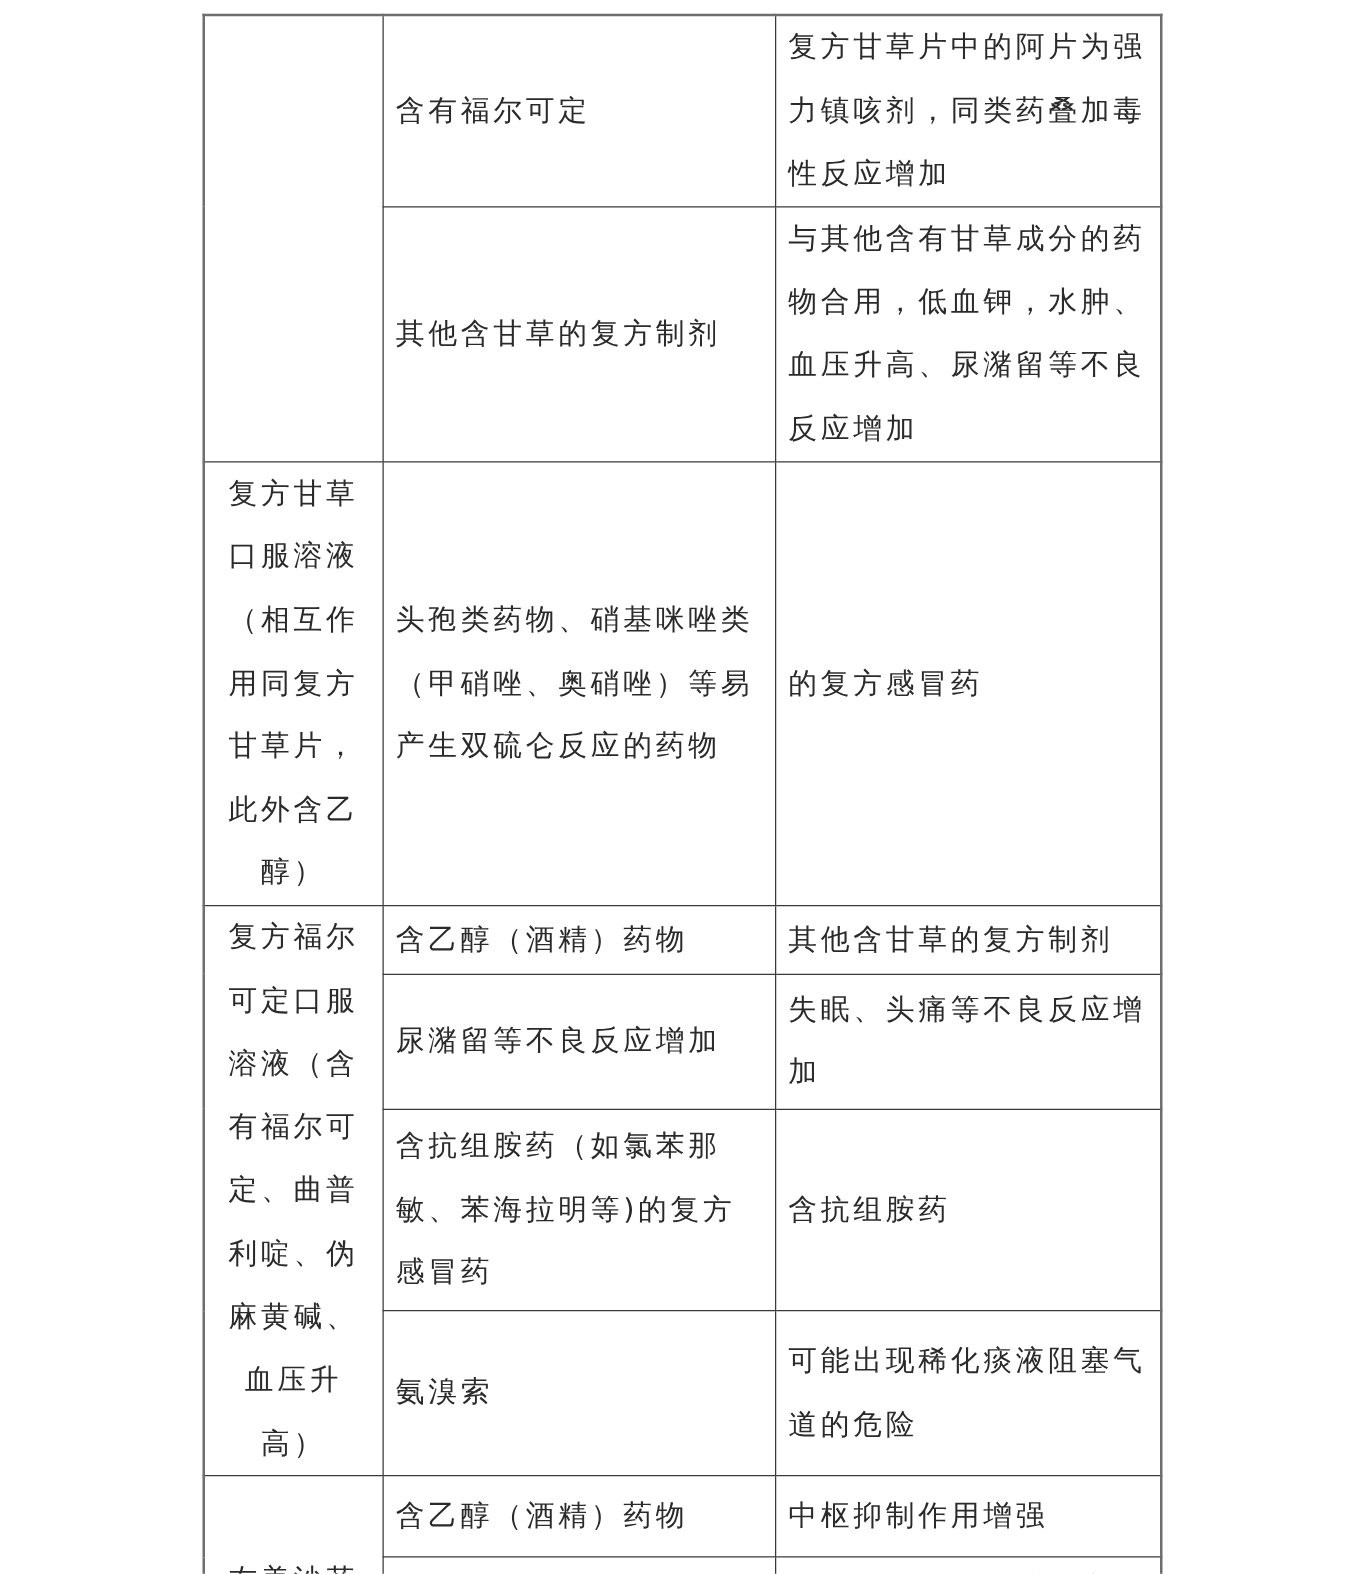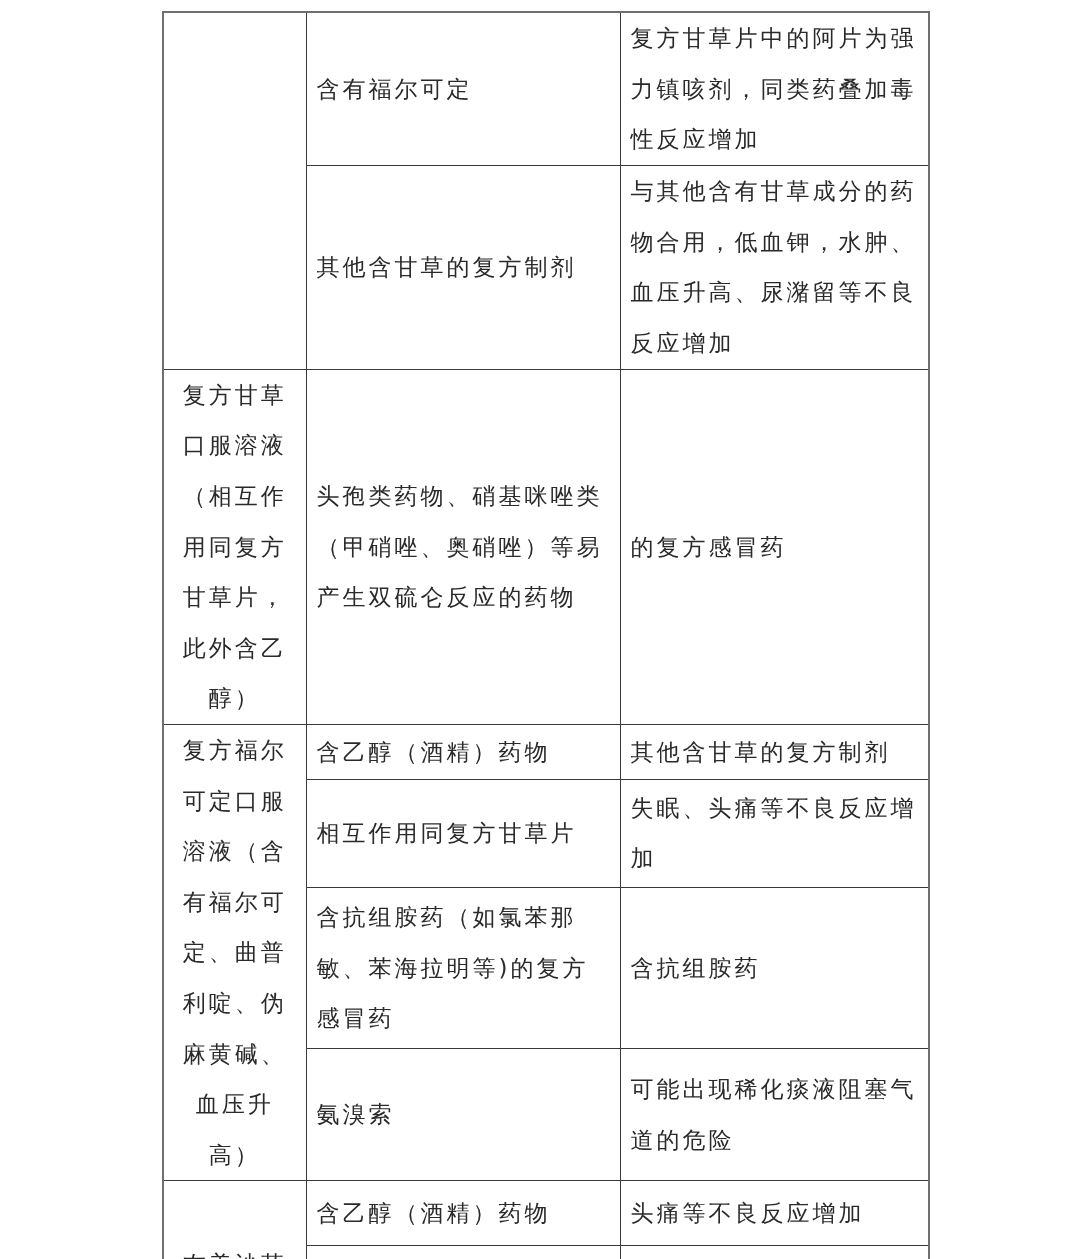--- a/index.html
+++ b/index.html
@@ -89,21 +89,21 @@
       </td>
       <td>
         <span class="cell-text">含乙醇（酒精）药物</span>
       </td>
       <td>
         <span class="cell-text">其他含甘草的复方制剂</span>
       </td>
     </tr>
     <tr style="height:102px">
       <td>
-        <span class="cell-text">相互作用同复方甘草片</span>
+        <span class="cell-text">尿潴留等不良反应增加</span>
       </td>
       <td>
         <span class="cell-text">失眠、头痛等不良反应增加</span>
       </td>
     </tr>
     <tr style="height:128px">
       <td>
         <span class="cell-text">含抗组胺药（如氯苯那敏、苯海拉明等)的复方感冒药</span>
       </td>
       <td>
@@ -120,21 +120,21 @@
     </tr>
 
     <tr style="height:65px">
       <td class="drug-cell center" rowspan="2">
         <span class="cell-text">右美沙芬</span>
       </td>
       <td>
         <span class="cell-text">含乙醇（酒精）药物</span>
       </td>
       <td>
-        <span class="cell-text">头痛等不良反应增加</span>
+        <span class="cell-text">中枢抑制作用增强</span>
       </td>
     </tr>
     <tr style="height:101px">
       <td>
         
       </td>
       <td>
         <span class="cell-text">可能出现稀化痰液阻塞气道的危险</span>
       </td>
     </tr>

